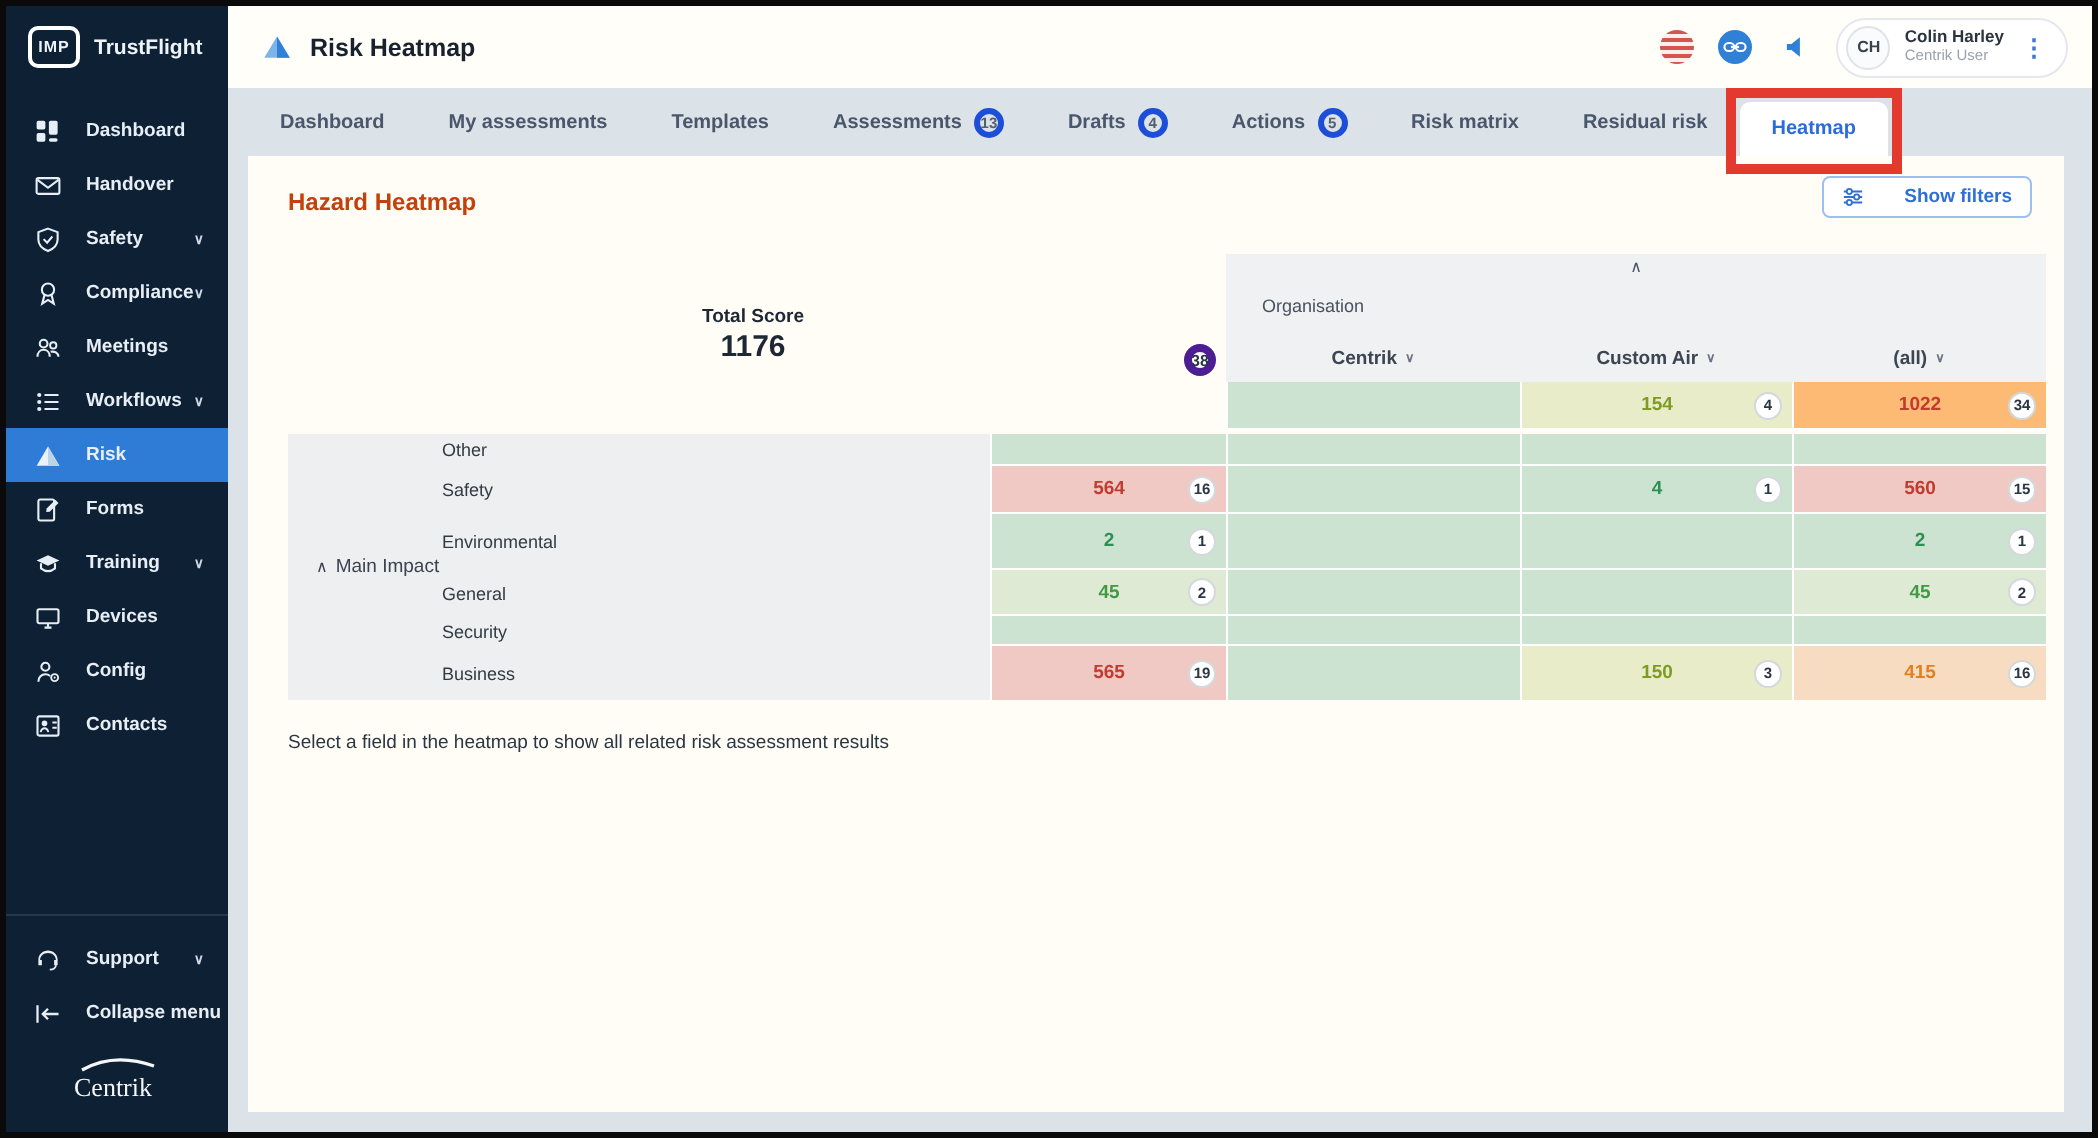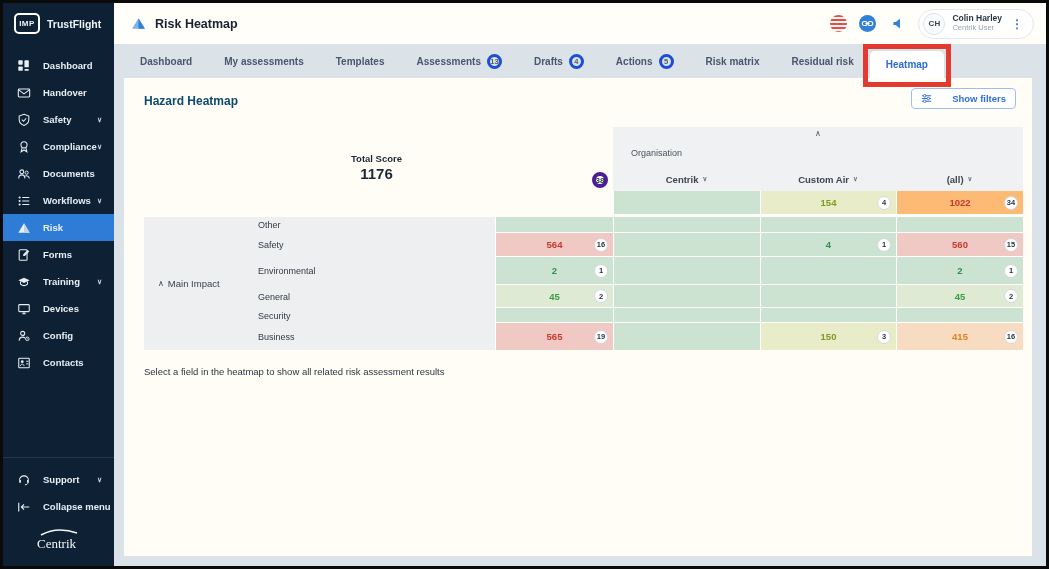--- a/index.html
+++ b/index.html
@@ -55,21 +55,21 @@
   .tab{ display:flex; align-items:center; gap:6px; padding:0 16px; font-size:10px; font-weight:bold;
         color:#49566b; cursor:pointer; position:relative; }
   .tab-badge{ width:15px; height:15px; border:3px solid #1d4ed8; border-radius:50%;
               display:flex; align-items:center; justify-content:center; font-size:7.5px; color:#55606e; }
   .tab.active{ background:#ffffff; border-radius:5px 5px 0 0; color:#2b6cd9; margin-top:7px; height:27px; }
   .red-box{ position:absolute; left:-7px; right:-7px; top:-7px; bottom:-9px;
             border:5px solid #e23a2e; z-index:6; pointer-events:none; }
 
   
   .card{ position:absolute; left:10px; right:14px; top:75px; bottom:10px; background:#fffdf6; }
-  .card-heading{ position:absolute; left:20px; top:16px; font-size:12px; font-weight:bold; color:#0c4a6e; }
+  .card-heading{ position:absolute; left:20px; top:16px; font-size:12px; font-weight:bold; color:#c2410c; }
   .filters-btn{ position:absolute; right:16px; top:10px; height:21px; display:flex; align-items:center; gap:20px;
                 padding:0 9px; background:#fff; border:1px solid #9dbff0; border-radius:4px;
                 color:#2f6fd6; font-size:9.5px; font-weight:bold; cursor:pointer; }
   .filters-btn svg{ width:11px; height:11px; }
   .footnote{ position:absolute; left:20px; top:288px; font-size:9.5px; color:#2b3645; }
 
   
   .heatmap{ position:absolute; left:20px; top:49px; width:879px; height:223px; }
   .org-header{ position:absolute; left:469px; top:0; width:410px; height:64px; background:#eff1f3; }
   .org-caret{ position:absolute; left:0; right:0; top:2px; text-align:center; font-size:8px; color:#4a5260; cursor:pointer;}
@@ -80,21 +80,21 @@
   .org-col .chev{ font-size:6.5px; color:#6a7480; }
   .score-block{ position:absolute; left:150px; top:26px; width:165px; text-align:center; color:#1d2835; }
   .score-label{ font-size:9.5px; font-weight:bold; }
   .score-value{ font-size:15px; font-weight:bold; margin-top:1px; }
   .grand-badge{ position:absolute; left:448px; top:45px; width:16px; height:16px; border-radius:50%;
                 background:#fff; border:4px solid #4c1d95; display:flex; align-items:center; justify-content:center;
                 font-size:8px; font-weight:bold; color:#2a3644; }
   .totals-row{ position:absolute; left:469px; top:64px; height:24px; display:flex; }
   .hm-rows{ position:absolute; left:0; top:90px; width:879px; }
   .hm-row{ display:flex; }
-  .hm-label{ width:351px; background:#edeff1; display:flex; align-items:center; padding-left:114px;
+  .hm-label{ width:351px; background:#edeff1; display:flex; align-items:center; padding-left:77px;
              font-size:9px; color:#333b45; }
   .hm-cell{ position:relative; display:flex; align-items:center; justify-content:center;
             font-size:9.5px; font-weight:bold; cursor:pointer; border-left:1px solid #ffffff; }
   .hm-row .hm-cell, .totals-row .hm-cell{ border-bottom:1px solid #ffffff; }
   .hm-row:last-child .hm-cell{ border-bottom:none; }
   .cell-badge{ position:absolute; right:5px; top:50%; transform:translateY(-50%);
                width:14px; height:14px; border-radius:50%; background:#fff; border:1px solid #d3d8dc;
                display:flex; align-items:center; justify-content:center;
                font-size:7.5px; font-weight:bold; color:#2a3644; }
   .main-impact{ position:absolute; left:14px; top:90px; height:133px; display:flex; align-items:center;
@@ -153,21 +153,21 @@
           <span class="chev">∨</span>
         </div>
         <div class="nav-item">
           <span class="ic">
             <svg viewBox="0 0 16 16">
               <circle cx="5.5" cy="5.5" r="2.2" fill="none" stroke="#e8eef5" stroke-width="1.2"></circle>
               <circle cx="11" cy="6.5" r="1.8" fill="none" stroke="#e8eef5" stroke-width="1.1"></circle>
               <path d="M2 13c0-2.5 1.6-4 3.5-4s3.5 1.5 3.5 4M9.5 10.2c2.5-.6 4.5 1 4.5 2.8" fill="none" stroke="#e8eef5" stroke-width="1.2"></path>
             </svg>
           </span>
-          <span>Documents</span>
+          <span>Meetings</span>
         </div>
         <div class="nav-item">
           <span class="ic">
             <svg viewBox="0 0 16 16">
               <circle cx="3" cy="4" r="1.2" fill="#e8eef5"></circle>
               <circle cx="3" cy="8" r="1.2" fill="#e8eef5"></circle>
               <circle cx="3" cy="12" r="1.2" fill="#e8eef5"></circle>
               <path d="M6 4h8M6 8h8M6 12h8" stroke="#e8eef5" stroke-width="1.2"></path>
             </svg>
           </span>

